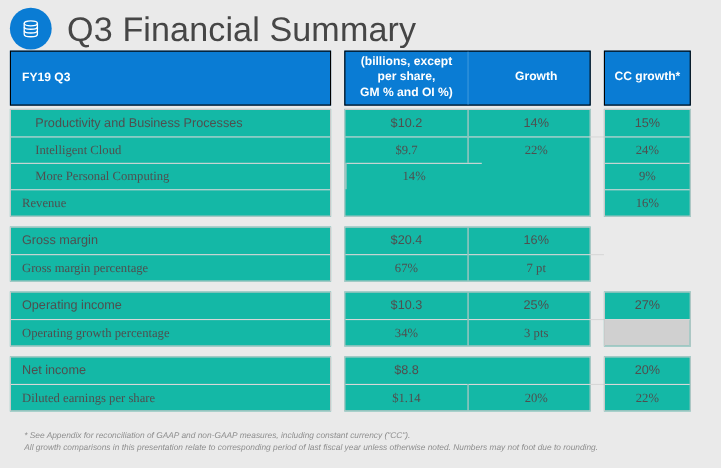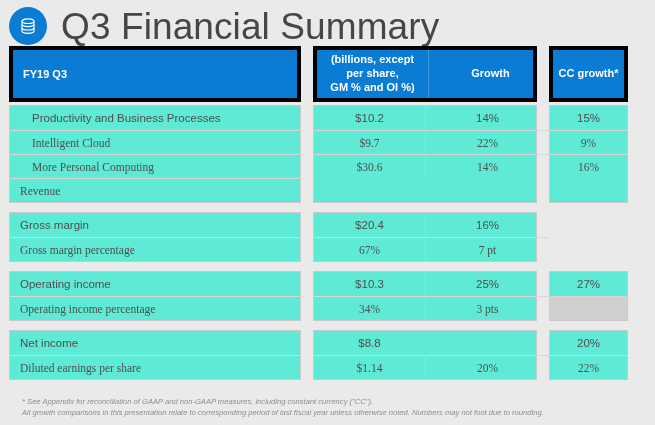--- a/index.html
+++ b/index.html
@@ -29,60 +29,60 @@
     height: 38px;
     border-radius: 50%;
     background: #0a7cd4;
     display: flex;
     align-items: center;
     justify-content: center;
     flex: none;
   }
   .title-icon svg { display: block; }
   .page-title {
-    font-size: 37px;
+    font-size: 31px;
     font-weight: 300;
     color: #464646;
     margin-left: 14px;
     letter-spacing: 0.1px;
     white-space: nowrap;
     line-height: 1;
   }
 
   
   .sheet {
     position: relative;
     padding: 0 9px;
     box-sizing: border-box;
   }
   .band {
     display: flex;
     align-items: stretch;
     margin-bottom: 3px;
   }
   .blk {
-    background: #5eead4;
+    background: #14b8a6;
     border: 1px solid #c9c9c9;
     box-sizing: border-box;
   }
   
   .blk-label   { width: 292px; flex: none; }
   .gap-a       { width: 12px; flex: none; }
   .blk-mid     { width: 224px; flex: none; display: flex; }
   .gap-b       { width: 12px; flex: none; }
   .blk-cc      { width: 79px; flex: none; }
 
   .col-val    { width: 111px; flex: none; box-sizing: border-box; }
   .col-grw    { width: 124px; flex: none; box-sizing: border-box;
                 border-left: 1px solid #c9c9c9; }
 
   
   .hdr .blk {
     background: #0a7cd4;
-    border: 4px solid #000000;
+    border: 1px solid #000000;
     color: #ffffff;
   }
   .hdr .col-grw { border-left: 1px solid #3c97dd; }
   .hdr-cell {
     height: 48px;
     display: flex;
     align-items: center;
     font-size: 11px;
     font-weight: bold;
     box-sizing: border-box;
@@ -186,31 +186,29 @@
             </div>
             <div class="midrow">
               <div class="col-val">
                 <div class="row-cell r-num sep-top">$9.7</div>
               </div>
               <div class="col-grw">
                 <div class="row-cell r-num sep-top">22%</div>
               </div>
             </div>
             <div class="midrow">
-              <div class="col-val">
-                <div class="row-cell r-num sep-top">$30.6</div>
-              </div>
               <div class="col-grw">
                 <div class="row-cell r-num sep-top">14%</div>
               </div>
             </div>
           </div>
           <div class="gap-b"></div>
           <div class="blk blk-cc stack">
             <div class="row-cell r-num">15%</div>
+            <div class="row-cell r-num sep-top">24%</div>
             <div class="row-cell r-num sep-top">9%</div>
             <div class="row-cell r-num sep-top">16%</div>
           </div>
         </div>
       </div>
       <div class="grp">
         <div class="band">
           <div class="blk blk-label stack">
             <div class="row-cell r-label">Gross margin</div>
             <div class="row-cell r-label sep-top">Gross margin percentage</div>
@@ -234,21 +232,21 @@
               </div>
             </div>
           </div>
           <div class="gap-b"></div>
         </div>
       </div>
       <div class="grp">
         <div class="band">
           <div class="blk blk-label stack">
             <div class="row-cell r-label">Operating income</div>
-            <div class="row-cell r-label sep-top">Operating income percentage</div>
+            <div class="row-cell r-label sep-top">Operating growth percentage</div>
           </div>
           <div class="gap-a"></div>
           <div class="blk blk-mid stack">
             <div class="midrow">
               <div class="col-val">
                 <div class="row-cell r-num">$10.3</div>
               </div>
               <div class="col-grw">
                 <div class="row-cell r-num">25%</div>
               </div>

